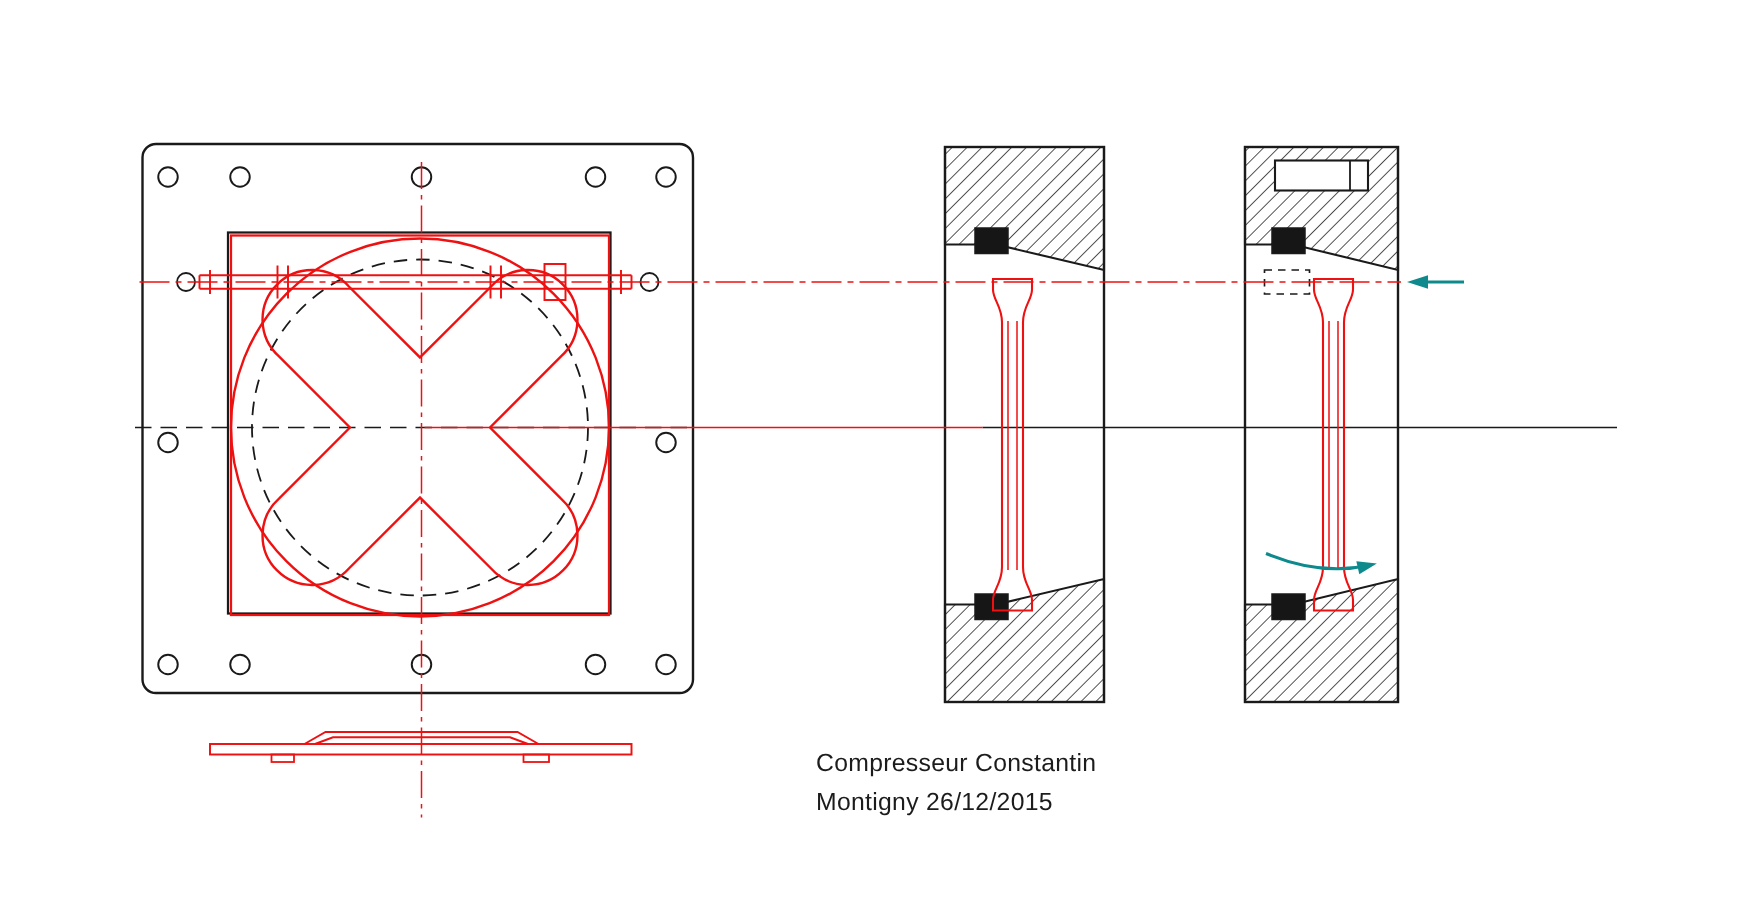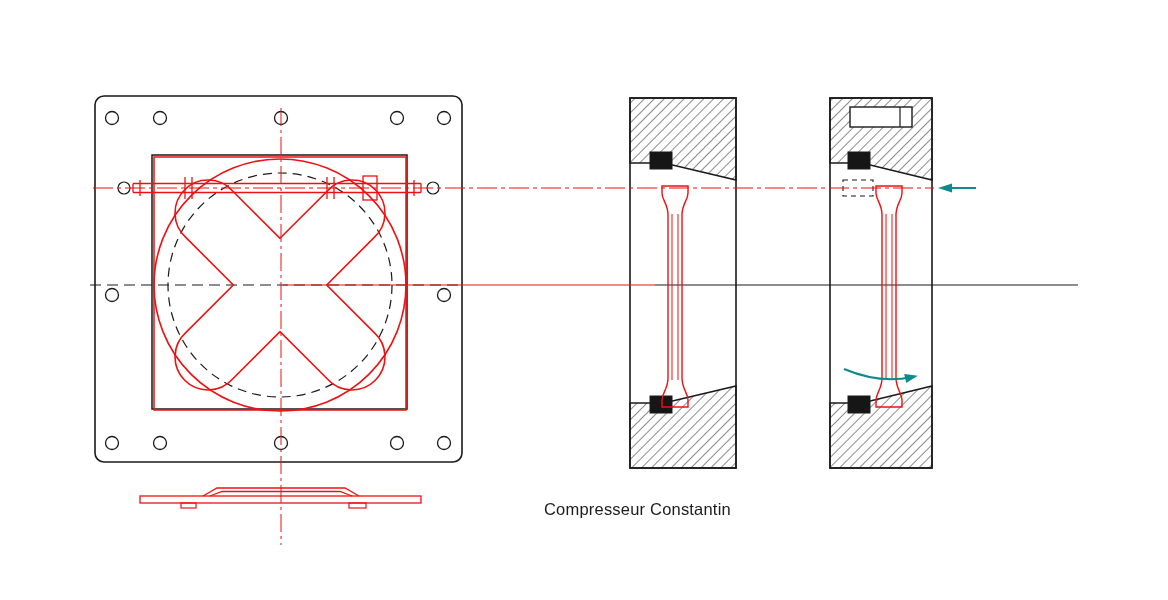--- a/index.html
+++ b/index.html
@@ -123,15 +123,16 @@
     <path d="M844,369 Q880,384 912,377"></path>
     <g stroke="none" fill="#0e8a8d">
       <polygon points="938,188 952,183.5 952,192.5"></polygon>
       <polygon points="917.9,375.7 906.2,382.9 904.2,374.1"></polygon>
     </g>
   </g>
 </svg>
 
 <div class="title-block">
   <div>Compresseur Constantin</div>
+  <div>Montigny 26/12/2015</div>
 </div>
 
 </div>
 
 </body></html>

